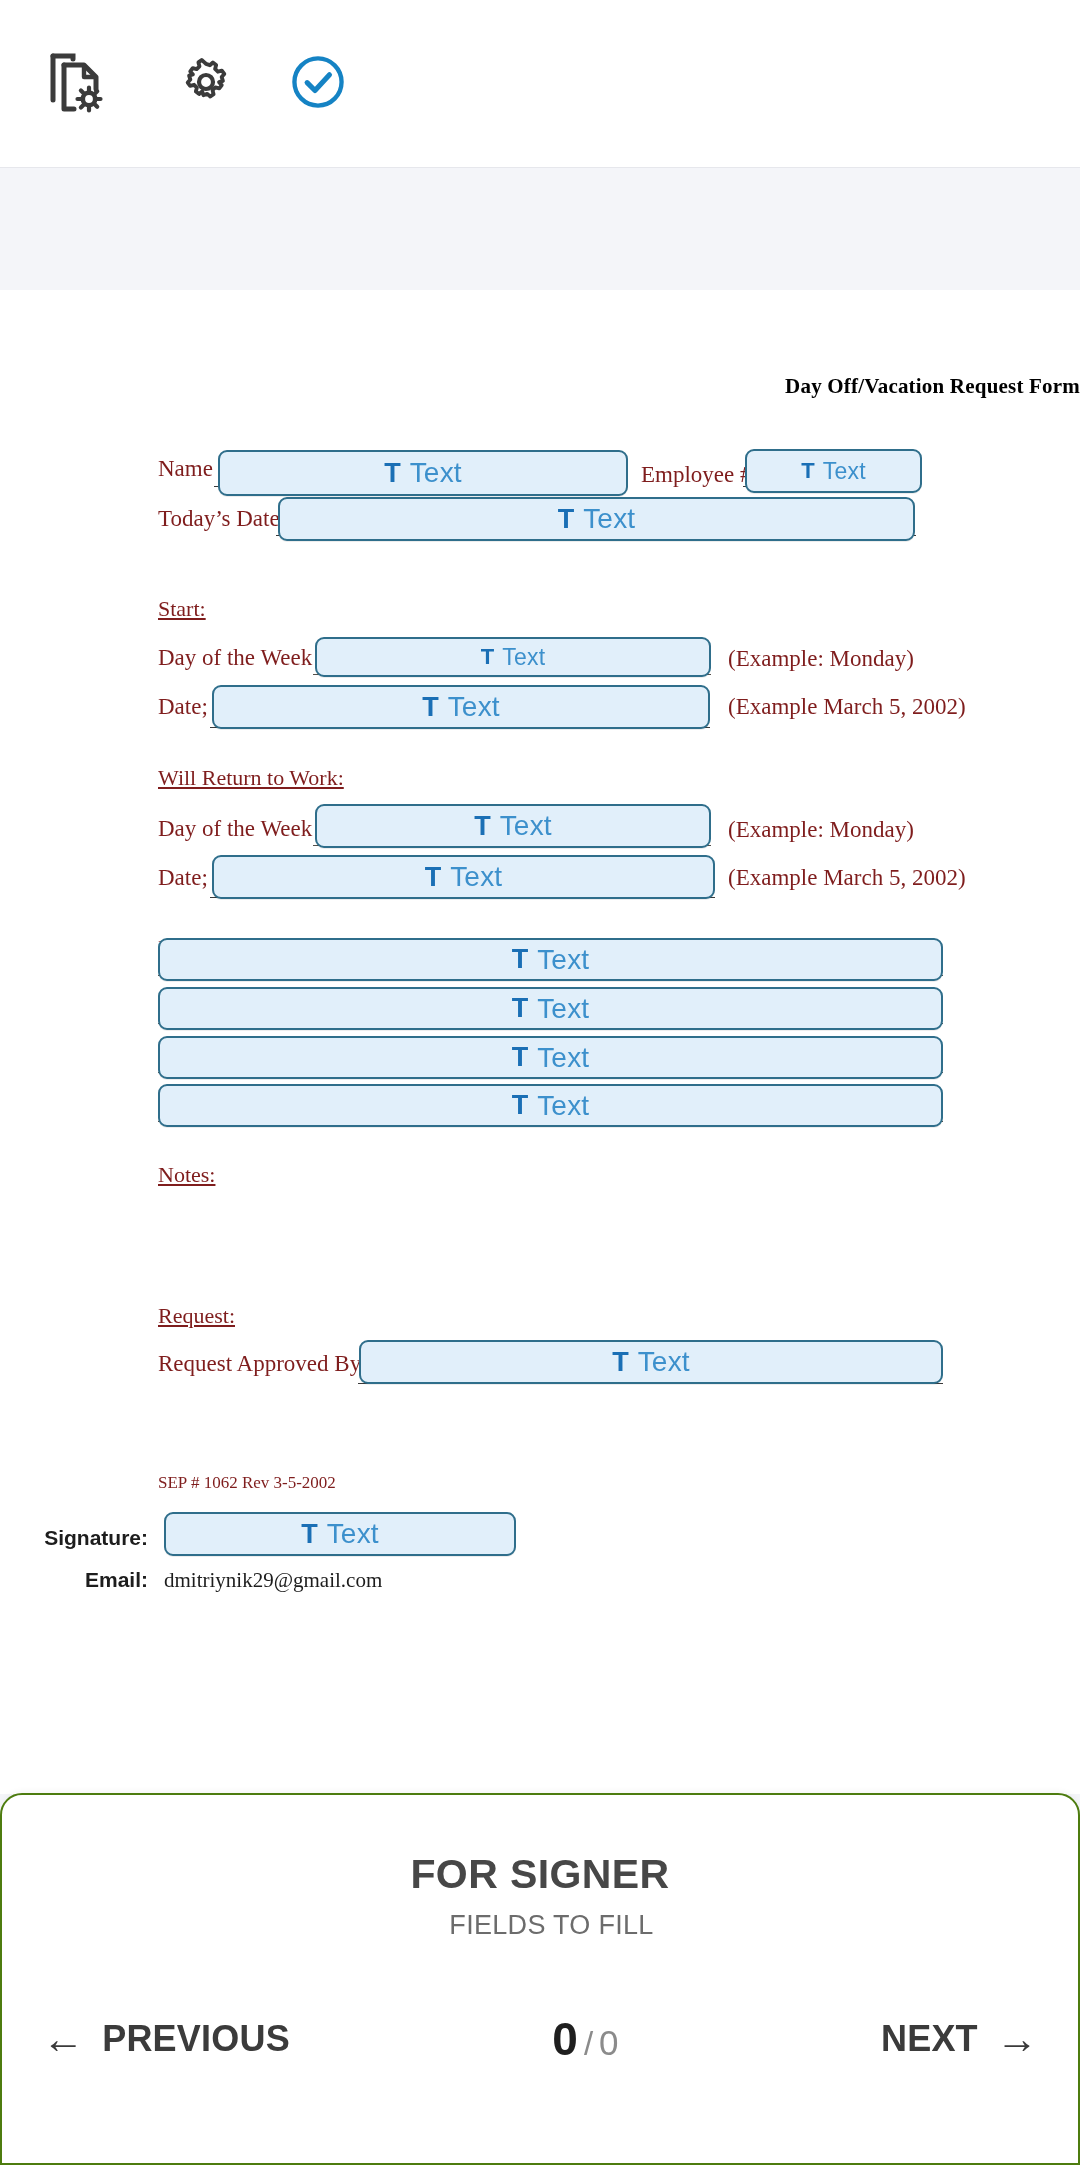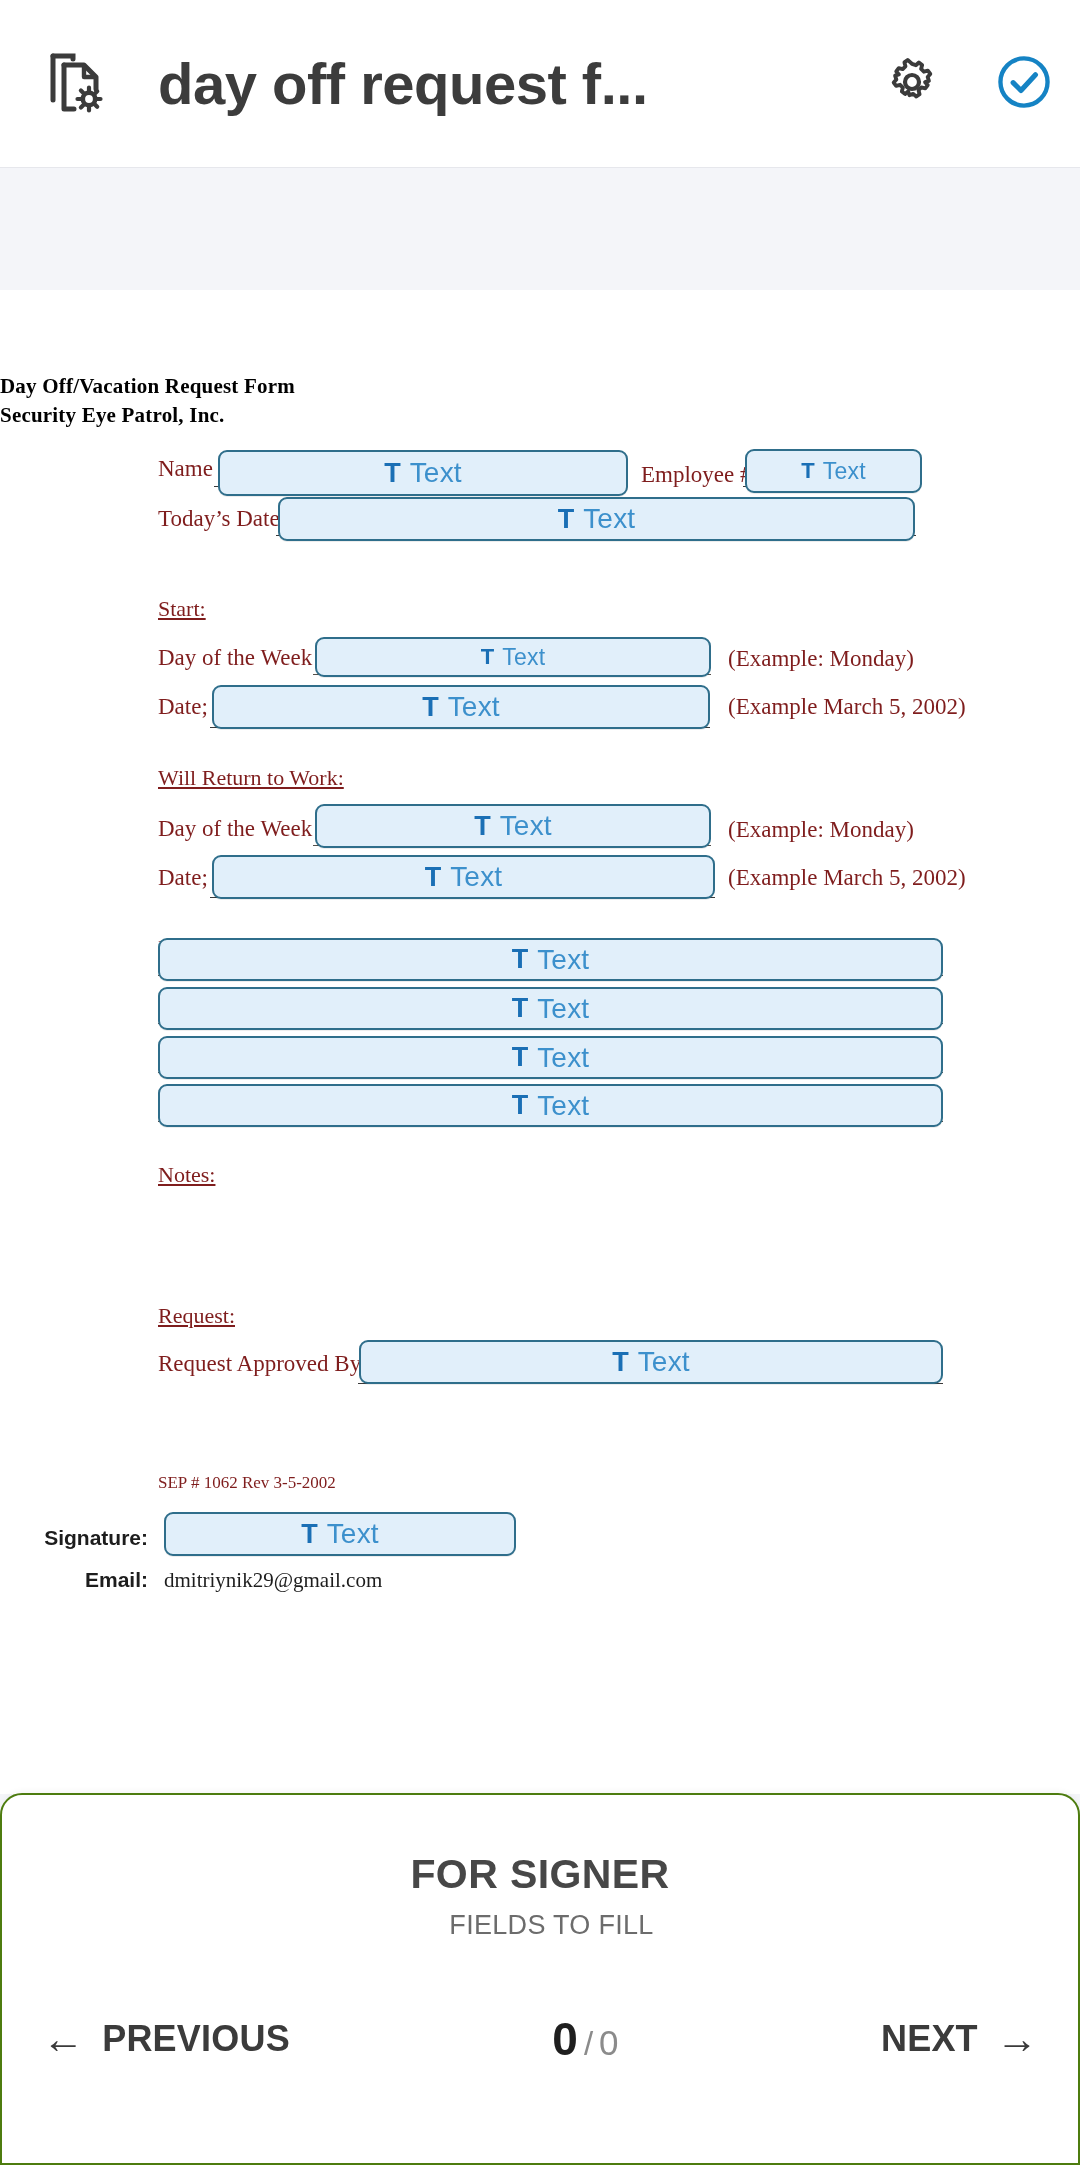--- a/index.html
+++ b/index.html
@@ -35,21 +35,21 @@
     background: #ffffff;
   }
   .doc {
     position: relative; width: 1080px; height: 1560px;
     font-family: "Liberation Serif", serif; color: #000;
   }
 
   
   .doc-title {
     position: absolute; left: 0; right: 0; top: 82px;
-    text-align: left; font-weight: bold; font-size: 21px; line-height: 29px;
+    text-align: right; font-weight: bold; font-size: 21px; line-height: 29px;
     letter-spacing: .2px;
   }
   .doc-title .l2 { display: block; }
 
   
   .t { position: absolute; font-family: "Liberation Serif", serif; font-size: 23px; color: #7f1d1d; white-space: nowrap; }
   .t.tiny { font-size: 17px; }
   .hdr { font-weight: normal; text-decoration: underline; font-size: 22px; }
 
   
@@ -132,21 +132,20 @@
           <path d="M7 5 v44" stroke="#3b3b3b" stroke-width="5" stroke-linecap="round"></path>
           <path d="M18 14 h20 l12 12 v12" stroke="#3b3b3b" stroke-width="5" stroke-linejoin="round" stroke-linecap="round"></path>
           <path d="M18 14 v44 h10" stroke="#3b3b3b" stroke-width="5" stroke-linejoin="round" stroke-linecap="round"></path>
           <path d="M38 14 v12 h12" stroke="#3b3b3b" stroke-width="4.4" stroke-linejoin="round"></path>
           <circle cx="43" cy="48" r="6.2" stroke="#3b3b3b" stroke-width="4.6" fill="none"></circle>
           <path d="M43 36.5v3.5M43 56v3.5M54.5 48H51M35 48h-3.5M51.2 40.2l-2.5 2.5M37.4 53.9l-2.5 2.5M51.2 55.8l-2.5-2.5M37.4 42.1l-2.5-2.5" stroke="#3b3b3b" stroke-width="4.2" stroke-linecap="round"></path>
         </svg>
       </span>
     </div>
 
-    <div class="appbar-title">day off request f...</div>
 
     <div class="appbar-btn">
       <span>
         <svg width="56" height="56" viewBox="0 0 48 48" fill="none">
           <path d="M24 7.5l3.3 1.1 2.6-2.3 2.8 2.1-0.9 3.4 2.4 2.4 3.4-0.9 2.1 2.8-2.3 2.6 1.1 3.3-3.3 1.1 2.3 2.6-2.1 2.8-3.4-0.9-2.4 2.4 0.9 3.4-2.8 2.1-2.6-2.3-3.3 1.1-1.1-3.3-2.6 2.3-2.8-2.1 0.9-3.4-2.4-2.4-3.4 0.9-2.1-2.8 2.3-2.6-1.1-3.3 3.3-1.1-2.3-2.6 2.1-2.8 3.4 0.9 2.4-2.4-0.9-3.4 2.8-2.1 2.6 2.3z" stroke="#3b3b3b" stroke-width="3.3" stroke-linejoin="round" fill="none" transform="translate(0,1)"></path>
           <circle cx="24" cy="24" r="6" stroke="#3b3b3b" stroke-width="3.6" fill="none"></circle>
         </svg>
       </span>
     </div>
 
@@ -159,21 +158,20 @@
       </span>
     </div>
   </div>
 
   <div class="scrollarea">
     <div class="page">
       <div class="doc">
 
         <div class="doc-title">
           <span>Day Off/Vacation Request Form</span>
-          <span class="l2">Security Eye Patrol, Inc.</span>
         </div>
 
         <div class="t" style="left:158px; top:166px;">Name</div>
         <div class="rule" style="left:214px; top:196px; width:412px;"></div>
         <div class="field" style="left:218px; top:440px; width:410px; height:46px; top:160px;">
           <span class="ficon">T</span>
           <span class="flabel">Text</span>
         </div>
 
         <div class="t" style="left:641px; top:172px;">Employee #</div>

